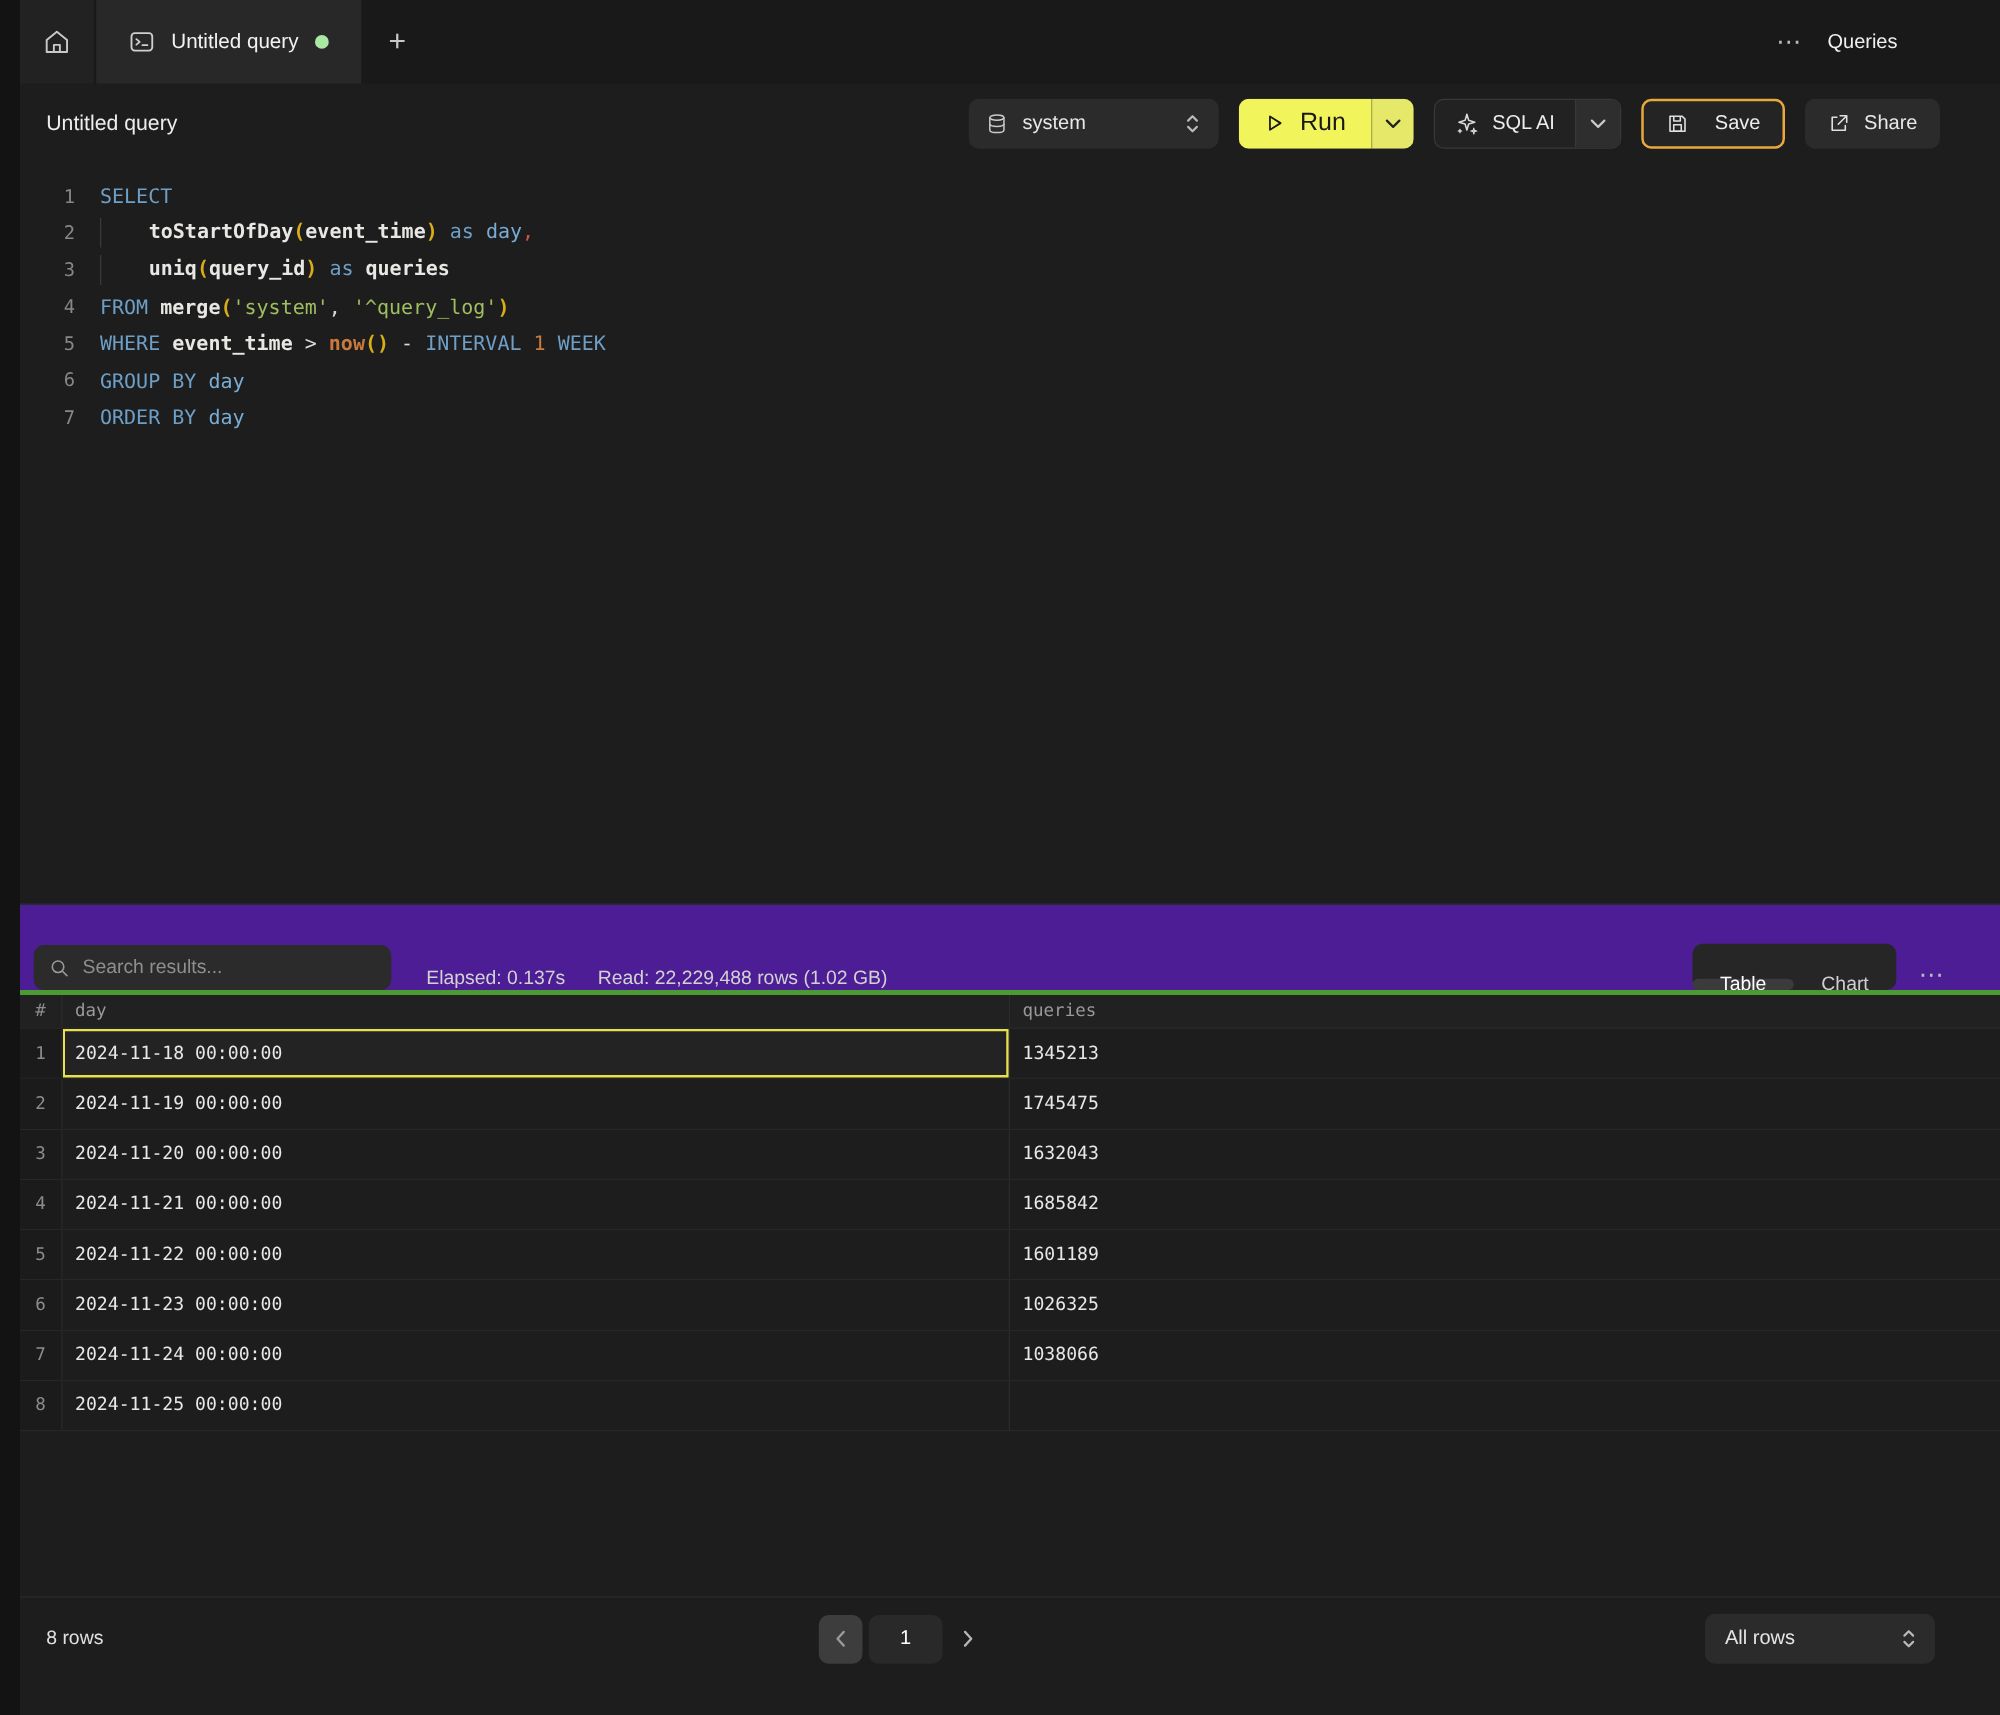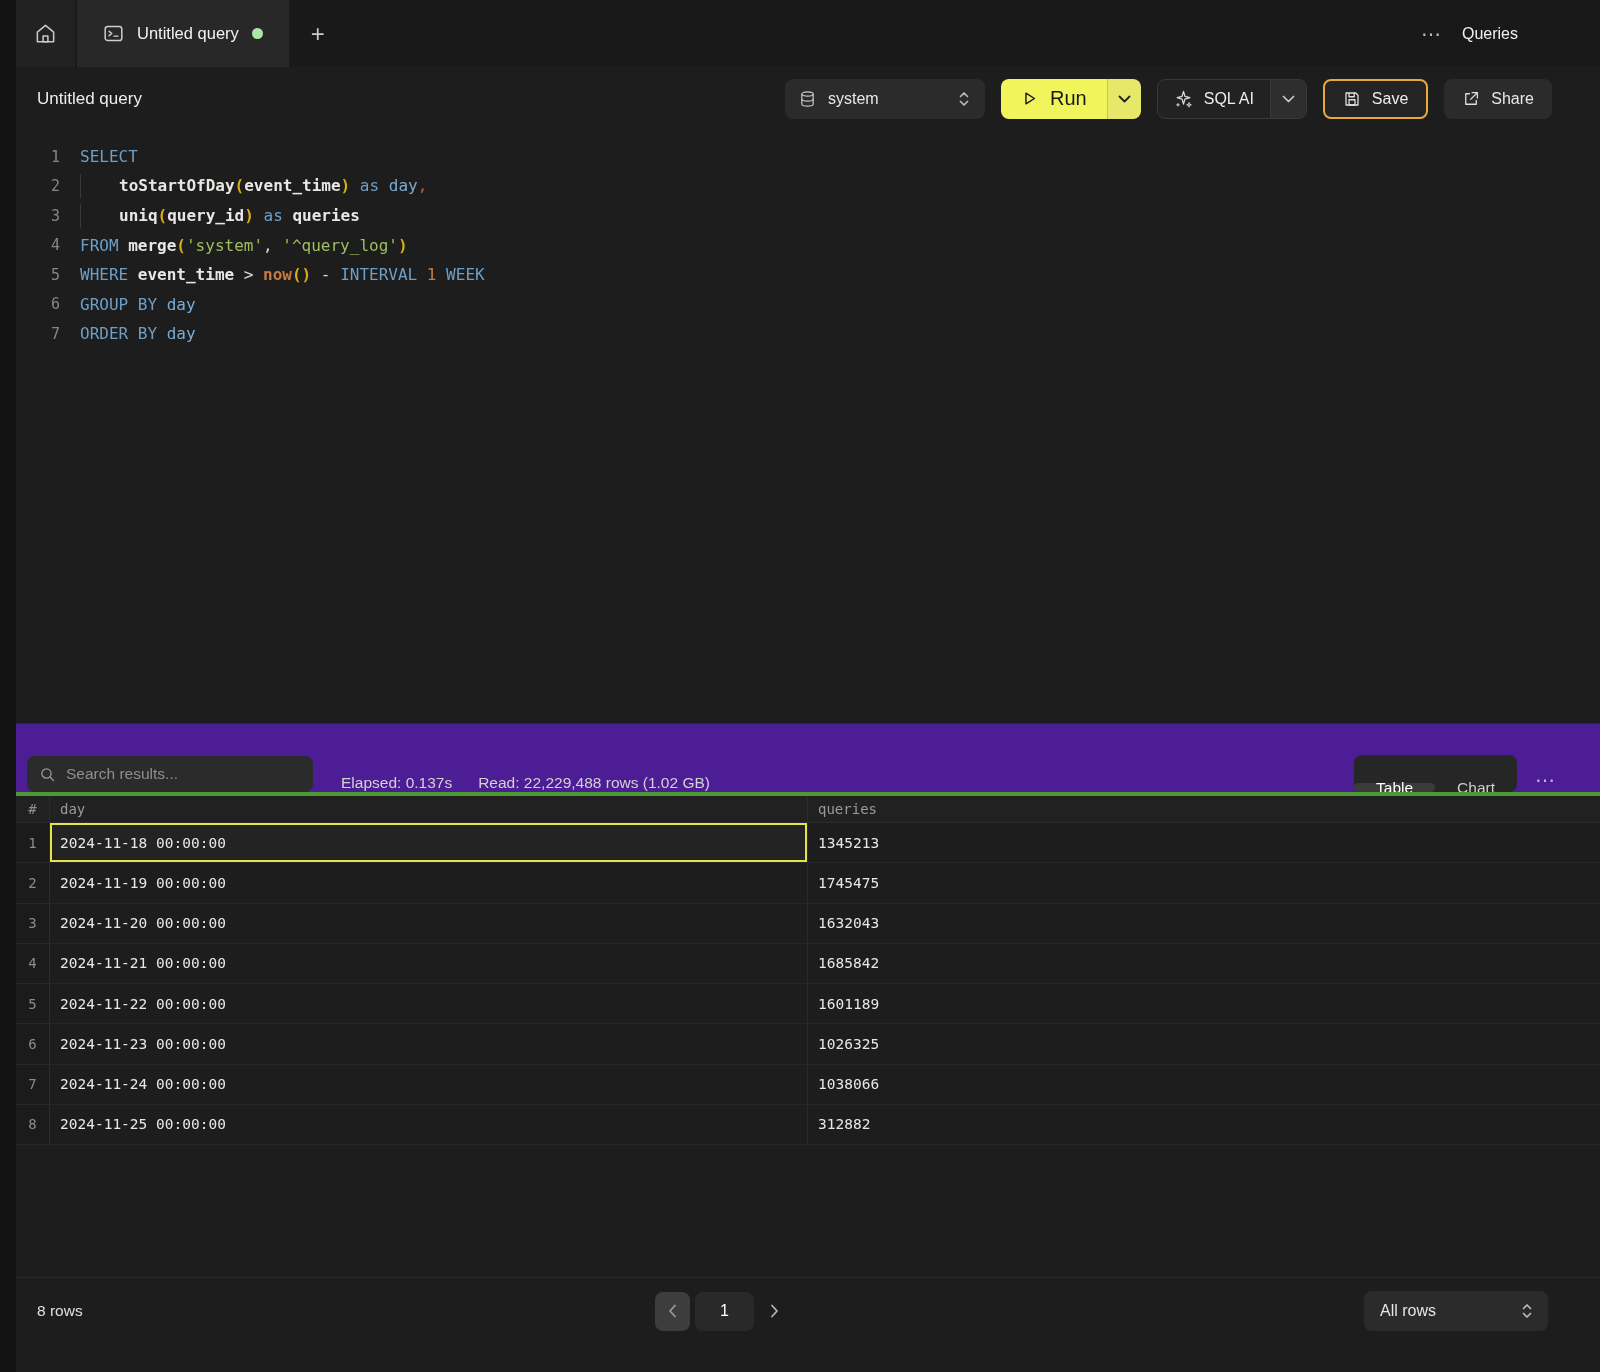--- a/index.html
+++ b/index.html
@@ -35,21 +35,21 @@
   .run-split { border-radius:8px; overflow:hidden; display:flex; height:40px; cursor:pointer; }
   .run-main { background:var(--run-bg); color:#191919; display:flex; align-items:center; gap:12px;
               padding:0 20px; font-size:20px; }
   .run-caret { background:var(--run-caret-bg); width:34px; display:flex; align-items:center;
                justify-content:center; border-left:1px solid rgba(0,0,0,.15); color:#222; }
   .sqlai-split { border:1px solid #383838; border-radius:8px; overflow:hidden; display:flex; height:40px;
                  cursor:pointer; background:#222222; }
   .sqlai-main { display:flex; align-items:center; gap:11px; padding:0 16px; color:#EDEDED; font-size:16px; }
   .sqlai-caret { width:36px; background:#2E2E2E; display:flex; align-items:center; justify-content:center;
                  color:#C9C9C9; border-left:1px solid #383838; }
-  .save-btn { border:2px solid var(--save-border); background:#242424; gap:11px; padding:0 18px; color:#EDEDED; }
+  .save-btn { border:2px solid var(--save-border); background:#242424; gap:21px; padding:0 18px; color:#EDEDED; }
   .share-btn { gap:11px; padding:0 18px; }
   .icon { display:inline-flex; align-items:center; justify-content:center; }
 
   
   .editor { position:absolute; left:16px; top:130px; right:0; height:593px; background:#1D1D1D;
             padding-top:12px; cursor:text; }
   .code-line { height:29.5px; display:flex; align-items:center;
                font-family:"DejaVu Sans Mono", monospace; font-size:16px; }
   .ln { width:44px; text-align:right; color:#878787; font-size:15px; flex:none; }
   .code-text { margin-left:20px; white-space:pre; }
@@ -319,21 +319,20 @@
         <div class="c-queries">1026325</div>
       </div>
       <div class="g-row">
         <div class="c-num">7</div>
         <div class="c-day">2024-11-24 00:00:00</div>
         <div class="c-queries">1038066</div>
       </div>
       <div class="g-row">
         <div class="c-num">8</div>
         <div class="c-day">2024-11-25 00:00:00</div>
-        <div class="c-queries">312882</div>
       </div>
     </div>
 </div>
 
 <div class="footer">
   <div class="footer-inner">
     <span class="rowcount">8 rows</span>
     <div class="pager">
       <div class="pg-prev">
         <svg width="9" height="14" viewBox="0 0 9 14" fill="none" stroke="#9A9A9A" stroke-width="1.8" stroke-linecap="round" stroke-linejoin="round">

